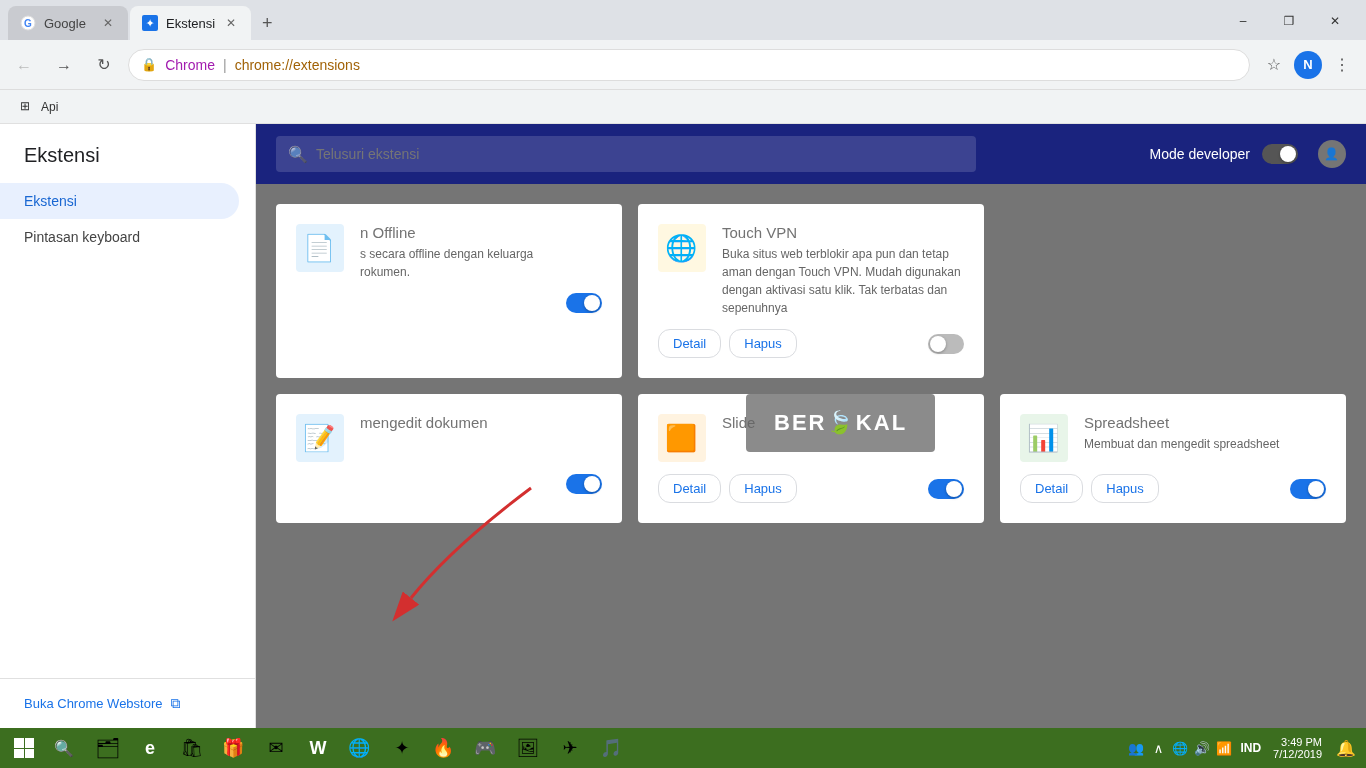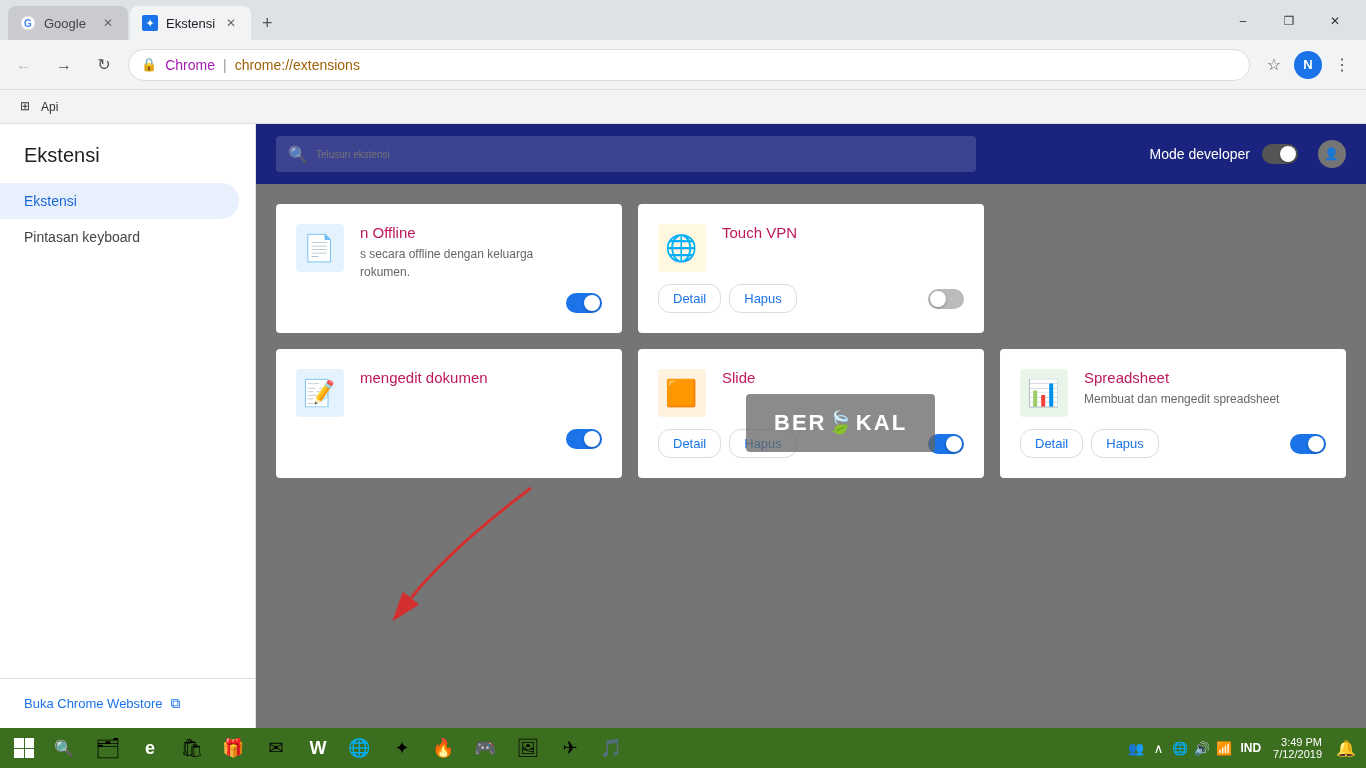--- a/index.html
+++ b/index.html
@@ -48,32 +48,32 @@
     .sidebar-item { padding: 10px 24px; font-size: 14px; cursor: pointer; border-radius: 0 20px 20px 0; margin-right: 16px; }
     .sidebar-item.active { background: #e8f0fe; color: #1967d2; font-weight: 500; }
     .sidebar-item:not(.active) { color: #444; }
     .sidebar-footer { margin-top: auto; padding: 16px 24px; border-top: 1px solid #e0e0e0; display: flex; align-items: center; gap: 8px; font-size: 13px; color: #1a73e8; cursor: pointer; }
     .external-link-icon { font-size: 14px; }
 
     
     .extensions-area { flex: 1; display: flex; flex-direction: column; overflow: hidden; background: #757575; }
     .extensions-header { background: #1a237e; height: 60px; display: flex; align-items: center; padding: 0 20px; gap: 12px; }
     .search-bar { flex: 1; max-width: 700px; height: 36px; background: rgba(255,255,255,0.15); border: none; border-radius: 4px; display: flex; align-items: center; padding: 0 12px; gap: 8px; }
-    .search-input { background: transparent; border: none; color: rgba(255,255,255,0.7); font-size: 10px; flex: 1; outline: none; }
+    .search-input { background: transparent; border: none; color: rgba(255,255,255,0.7); font-size: 14px; flex: 1; outline: none; }
     .search-icon { color: rgba(255,255,255,0.7); font-size: 16px; }
     .dev-mode-label { color: white; font-size: 14px; margin-left: auto; }
     .dev-toggle { width: 36px; height: 20px; background: #555; border-radius: 10px; position: relative; cursor: pointer; }
 
     
     .extensions-grid { flex: 1; overflow-y: auto; padding: 20px; display: grid; grid-template-columns: repeat(3, 1fr); gap: 16px; align-content: start; }
     .ext-card { background: white; border-radius: 4px; padding: 20px; display: flex; flex-direction: column; gap: 12px; position: relative; }
     .ext-card-header { display: flex; align-items: flex-start; gap: 16px; }
     .ext-icon { width: 48px; height: 48px; border-radius: 4px; display: flex; align-items: center; justify-content: center; font-size: 28px; flex-shrink: 0; }
     .ext-info { flex: 1; }
-    .ext-name { font-size: 15px; font-weight: 500; color: #be185d; margin-bottom: 4px; }
+    .ext-name { font-size: 15px; font-weight: 500; color: #737373; margin-bottom: 4px; }
     .ext-desc { font-size: 12px; color: #666; line-height: 1.5; }
     .ext-card-footer { display: flex; align-items: center; gap: 8px; }
     .ext-btn { padding: 6px 14px; font-size: 13px; color: #1a73e8; border: 1px solid #dadce0; border-radius: 12px; cursor: pointer; background: white; }
     .toggle-switch { width: 36px; height: 20px; border-radius: 10px; position: relative; cursor: pointer; margin-left: auto; }
     .toggle-switch.on { background: #1a73e8; }
     .toggle-switch.off { background: #bbb; }
     .toggle-knob { width: 16px; height: 16px; background: white; border-radius: 50%; position: absolute; top: 2px; transition: left 0.2s; box-shadow: 0 1px 3px rgba(0,0,0,0.3); }
     .toggle-switch.on .toggle-knob { left: 18px; }
     .toggle-switch.off .toggle-knob { left: 2px; }
 
@@ -203,20 +203,21 @@
                 <div class="toggle-knob"></div>
               </div>
           </div>
         </div>
 
         <div class="ext-card">
           <div class="ext-card-header">
             <div class="ext-icon" style="background:#fff8e1; font-size: 26px;">🌐</div>
             <div class="ext-info">
               <div class="ext-name">Touch VPN</div>
+              <div class="ext-desc">Buka situs web terblokir apa pun dan tetap aman dengan Touch VPN. Mudah digunakan dengan aktivasi satu klik. Tak terbatas dan sepenuhnya</div>
             </div>
           </div>
           <div class="ext-card-footer">
             <button class="ext-btn">Detail</button>
             <button class="ext-btn">Hapus</button>
             <div class="toggle-switch off">
                 <div class="toggle-knob"></div>
               </div>
           </div>
         </div>

